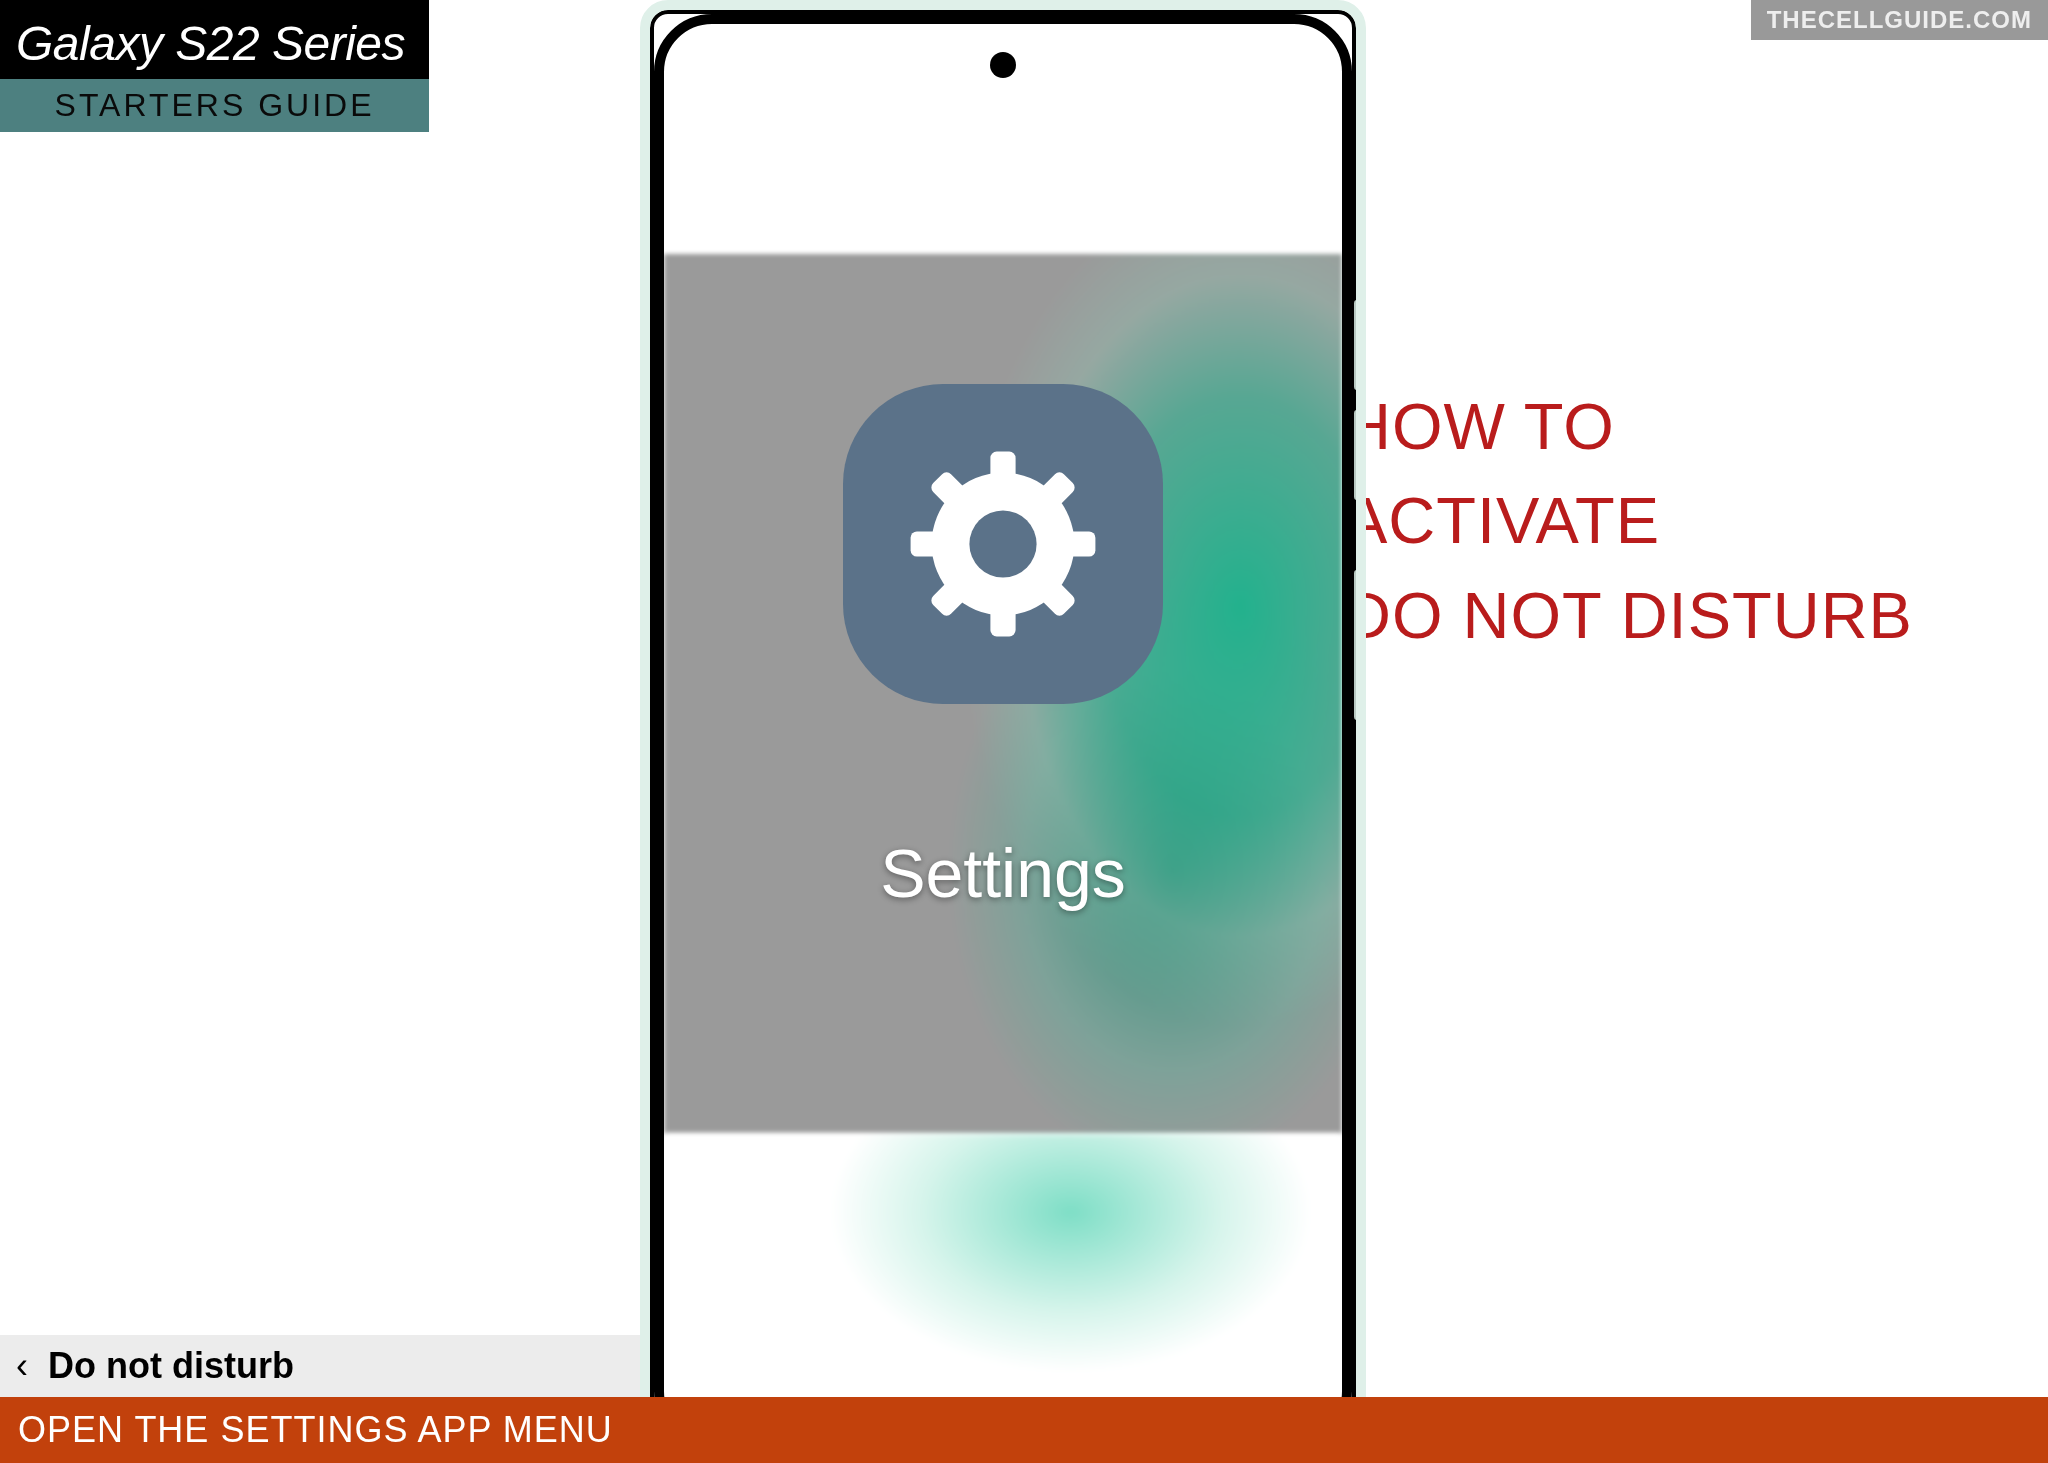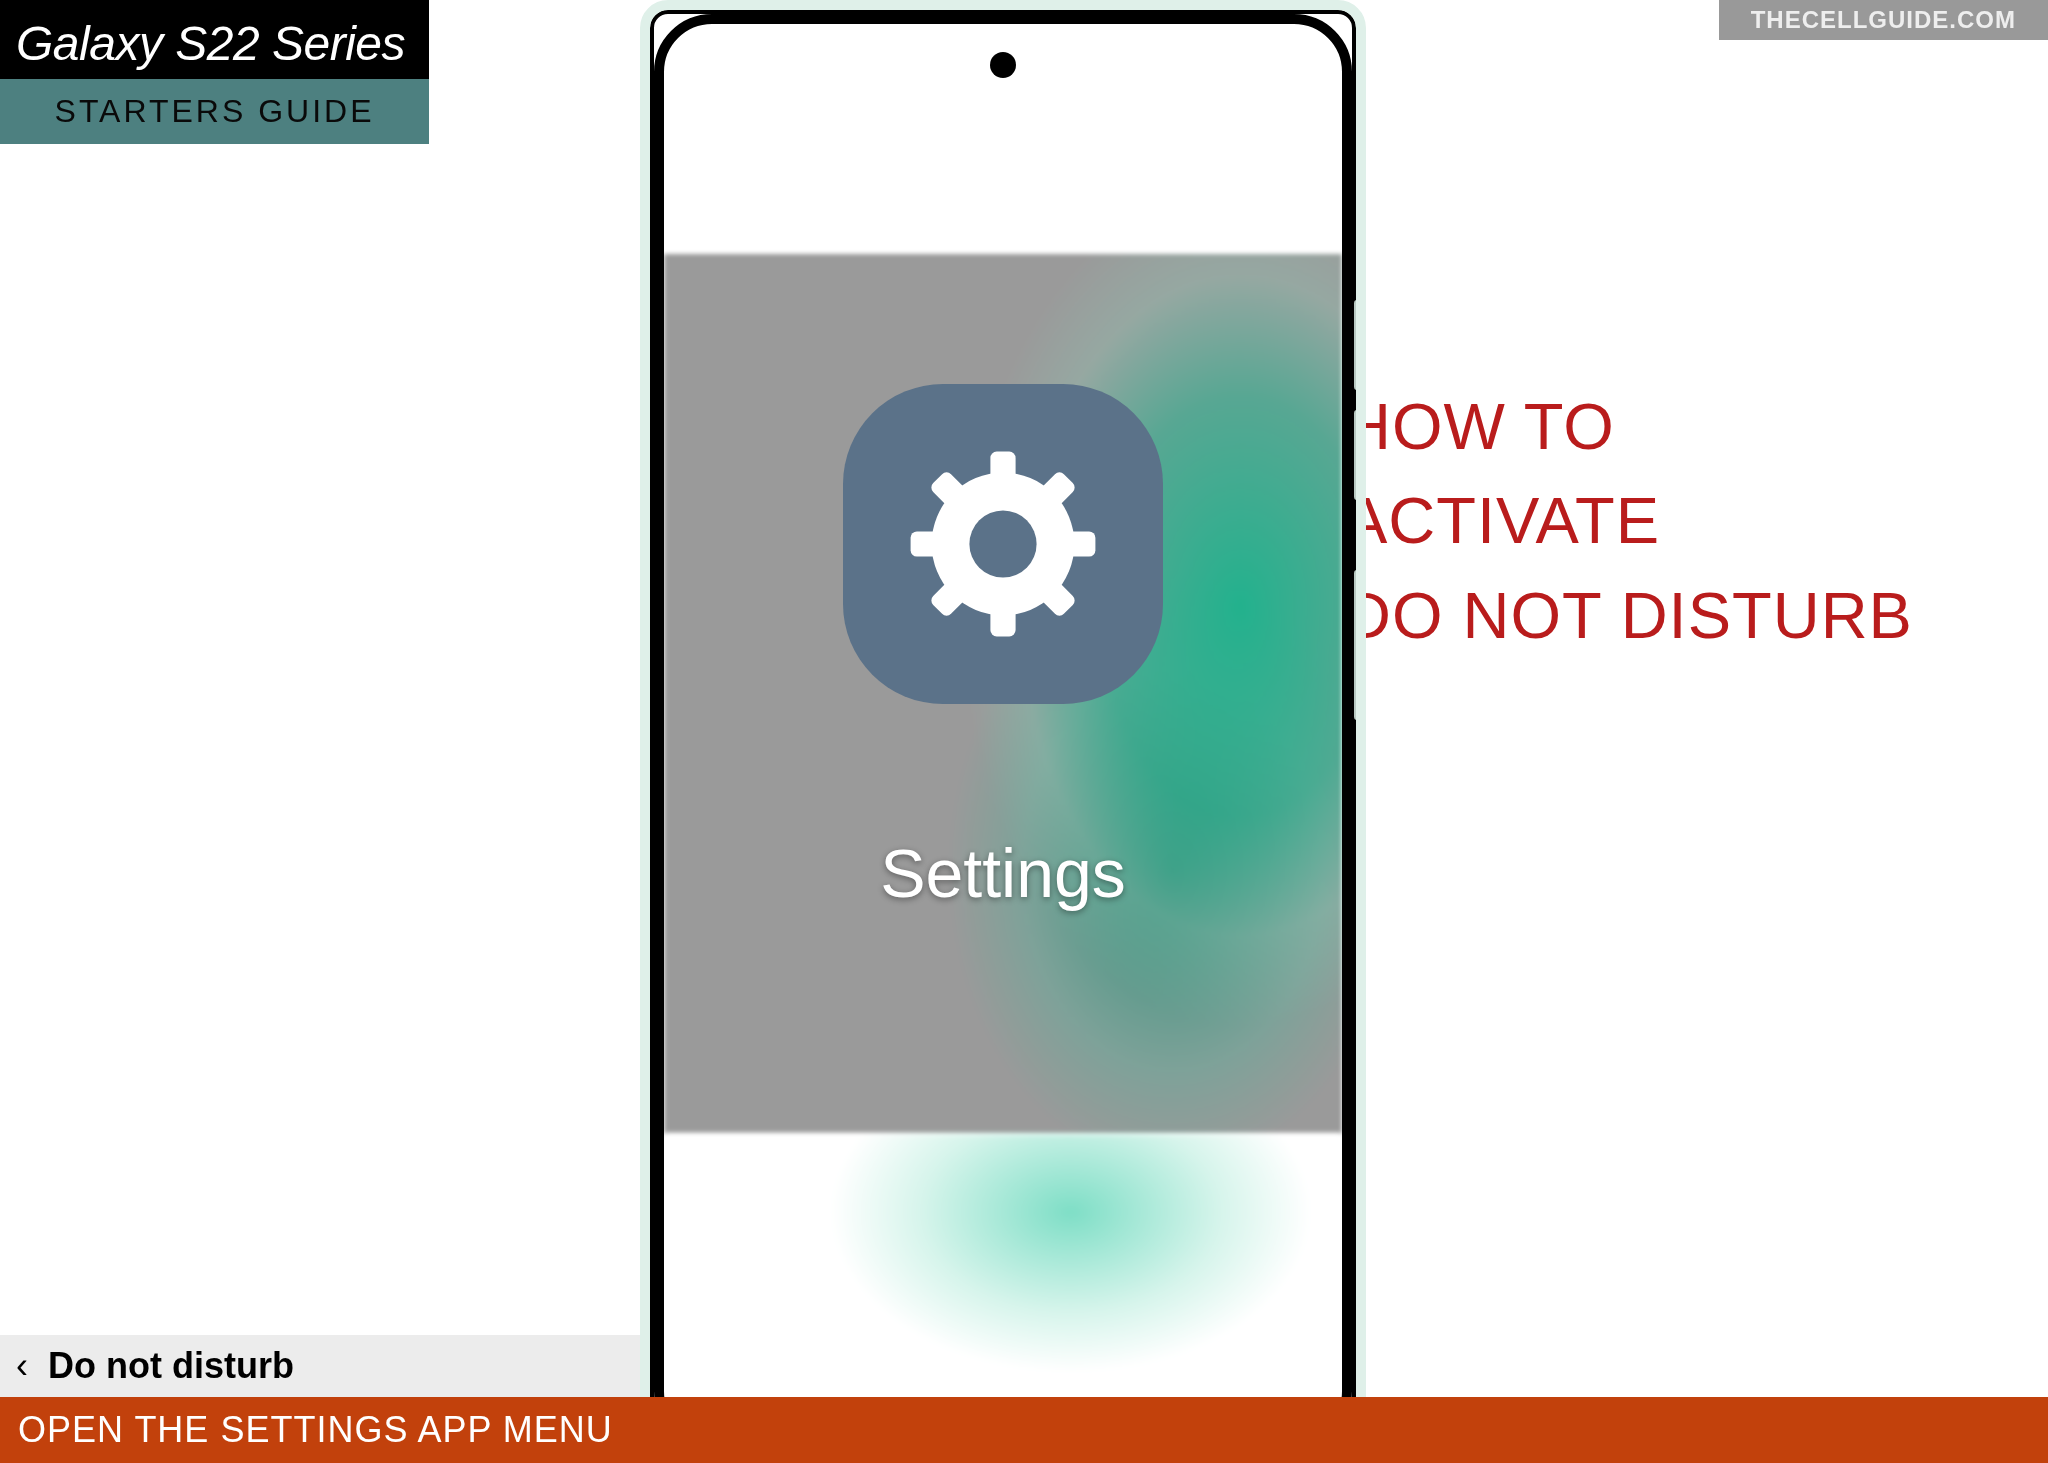--- a/index.html
+++ b/index.html
@@ -23,33 +23,33 @@
       font-weight: 400;
       font-style: italic;
       padding: 16px 24px 8px 16px;
       letter-spacing: -0.5px;
     }
     .badge-teal {
       background: #4d8080;
       color: #0a0a0a;
       font-size: 32px;
       font-weight: 400;
-      padding: 14px 24px;
+      padding: 8px 24px;
       letter-spacing: 3px;
       text-align: center;
     }
     .watermark {
       position: absolute;
       top: 0;
       right: 0;
       background: #999;
       color: #eee;
       font-size: 24px;
       font-weight: 600;
-      padding: 6px 32px;
+      padding: 6px 16px;
       letter-spacing: 1px;
     }
     .headline {
       position: absolute;
       top: 380px;
       left: 1344px;
       font-size: 65px;
       font-weight: 400;
       line-height: 1.45;
       letter-spacing: 1px;

